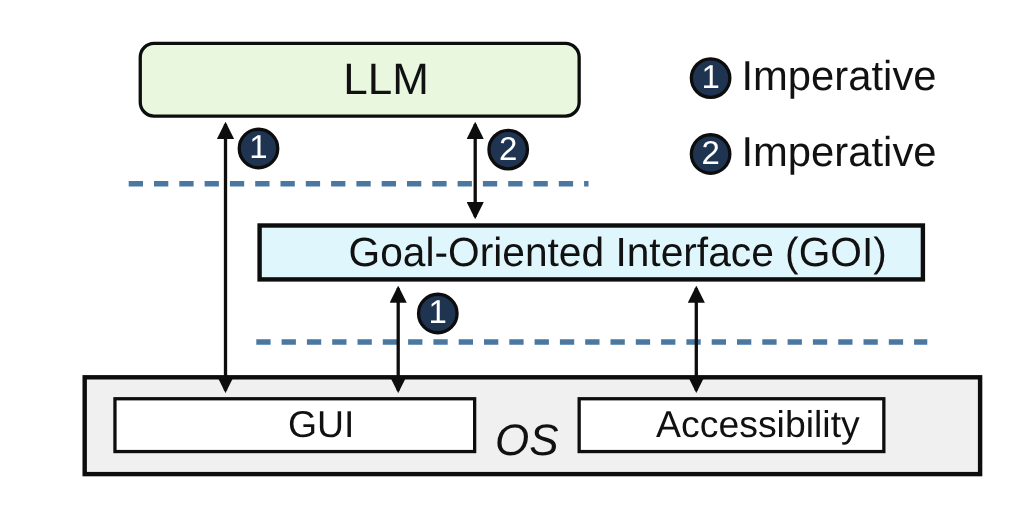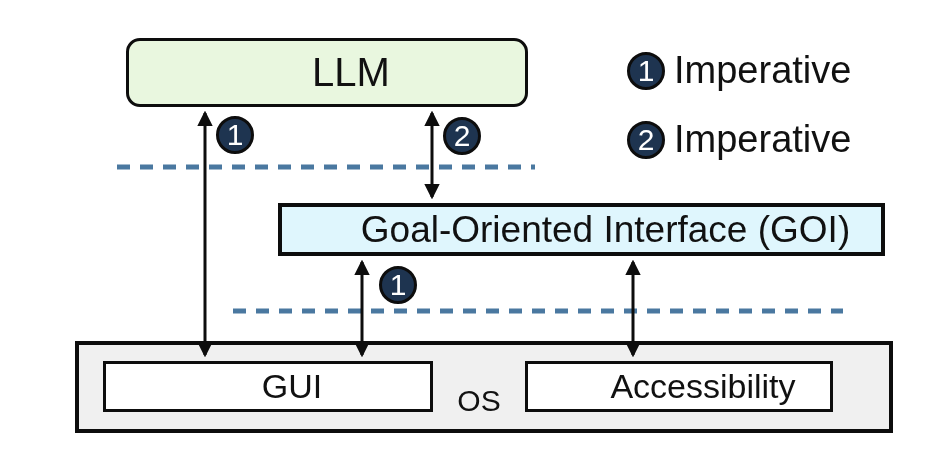--- a/index.html
+++ b/index.html
@@ -31,41 +31,41 @@
     border-radius: 14px;
     font-size: 40px;
     z-index: 1;
   }
   .goi-box {
     left: 234px; top: 203px; width: 607px; height: 53px;
     background: var(--goi-fill, #dff6fd);
     border: 4px solid #0d0d0d;
     font-size: 37px;
     z-index: 1;
-    margin-left: 44px;
   }
   .os-box {
     left: 75px; top: 341px; width: 818px; height: 92px;
     background: var(--os-fill, #f0f0f0);
     border: 4px solid #0d0d0d;
     z-index: 1;
   }
   .inner-box {
     background: var(--inner-fill, #ffffff);
     border: 3px solid #0d0d0d;
     font-size: 34px;
   }
   .gui-box { left: 103px; top: 361px; width: 330px; height: 51px; z-index: 2; }
-  .acc-box { left: 525px; top: 361px; width: 308px; height: 51px; z-index: 2; }
+  .acc-box { left: 525px; top: 361px; width: 280px; height: 51px; z-index: 2; }
   .os-label {
     position: absolute;
     left: 433px; top: 341px; width: 92px; height: 120px;
     display: flex; align-items: center; justify-content: center;
-    font-size: 30px;
+    font-size: 40px;
     z-index: 2;
+    font-style: italic;
   }
   .wires {
     position: absolute;
     left: 0; top: 0;
     z-index: 3;
     pointer-events: none;
   }
   .dash-line {
     stroke: var(--dash-color, #4a78a0);
     stroke-width: 5;

